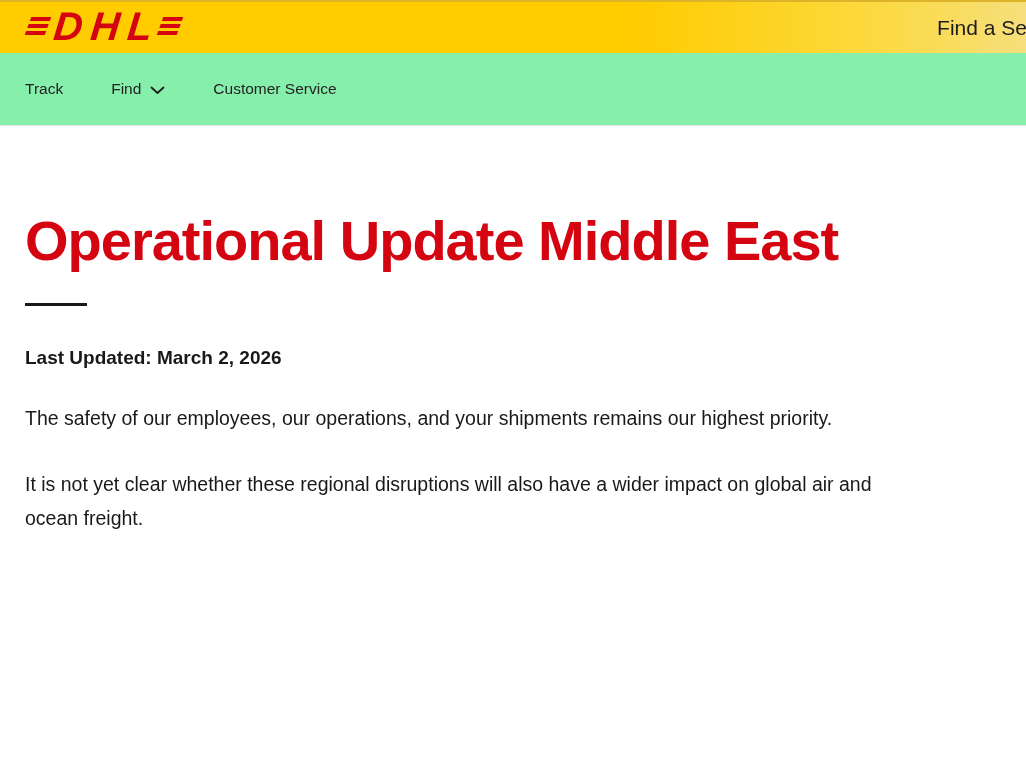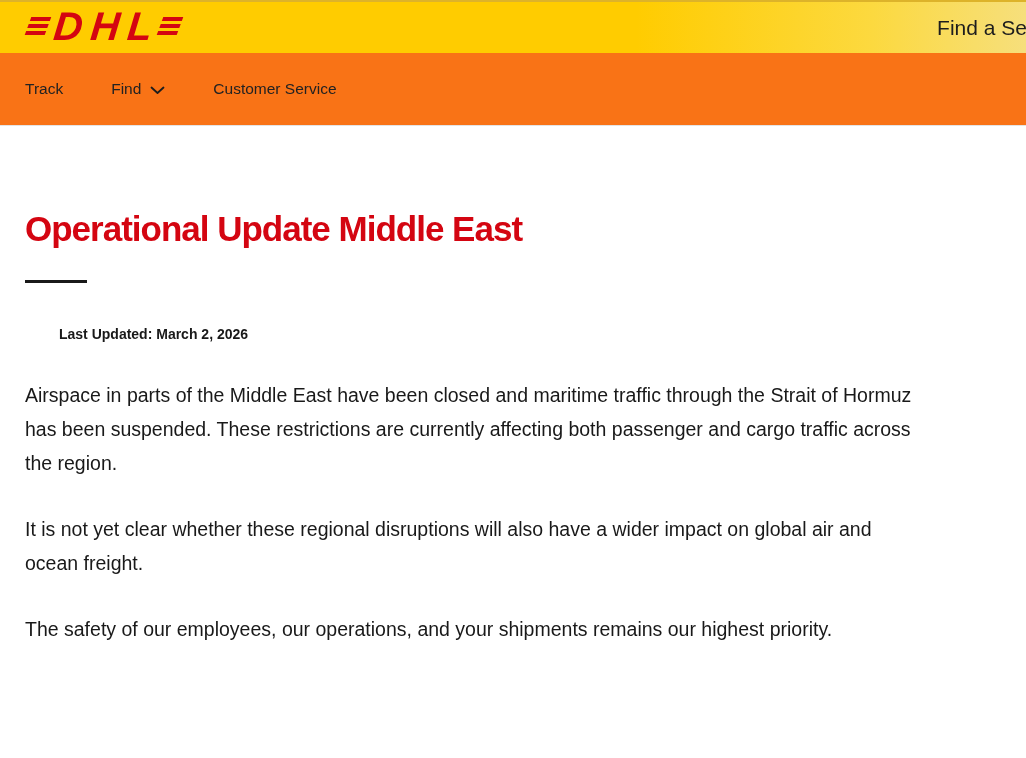--- a/index.html
+++ b/index.html
@@ -60,21 +60,21 @@
     font-size: 21px;
     color: #1d1d1d;
     white-space: nowrap;
     cursor: pointer;
     transform: translateX(1px); 
   }
 
   
   .main-nav {
     height: 73px;
-    background: #f97316;
+    background: #86efac;
     border-bottom: 1px solid #e4e4e4;
     display: flex;
     align-items: center;
     padding-left: 25px;
     gap: 48px;
   }
   .nav-item {
     font-size: 15.5px;
     color: #222222;
     display: flex;
@@ -87,40 +87,39 @@
     display: inline-flex;
     margin-top: 2px;
   }
 
   
   .content {
     padding: 84px 24px 0 25px;
   }
   .page-title {
     margin: 0;
-    font-size: 35px;
+    font-size: 56px;
     line-height: 1.1;
     font-weight: 700;
     letter-spacing: -1px;
     color: #D40511;
   }
   .title-divider {
     width: 62px;
     height: 3px;
     background: #191919;
     border: none;
     margin: 31px 0 0 0;
   }
   .last-updated {
     margin-top: 40px;
-    font-size: 14px;
+    font-size: 19px;
     line-height: 23px;
     font-weight: 700;
     color: #191919;
-    margin-left: 34px;
   }
   .content p {
     margin: 32px 0 0 0;
     font-size: 19.5px;
     line-height: 34px;
     color: #191919;
     white-space: pre-line;
   }
 </style>
 </head>
@@ -157,19 +156,16 @@
   </div>
   <div class="nav-item">
     <span>Customer Service</span>
   </div>
 </nav>
 
 <main class="content">
   <h1 class="page-title">Operational Update Middle East</h1>
   <div class="title-divider"></div>
   <div class="last-updated">Last Updated: March 2, 2026</div>
-  <p>Airspace in parts of the Middle East have been closed and maritime traffic through the Strait of Hormuz
-has been suspended. These restrictions are currently affecting both passenger and cargo traffic across
-the region.</p>
+  <p>The safety of our employees, our operations, and your shipments remains our highest priority.</p>
   <p>It is not yet clear whether these regional disruptions will also have a wider impact on global air and
 ocean freight.</p>
-  <p>The safety of our employees, our operations, and your shipments remains our highest priority.</p>
 </main>
 
 </body></html>

